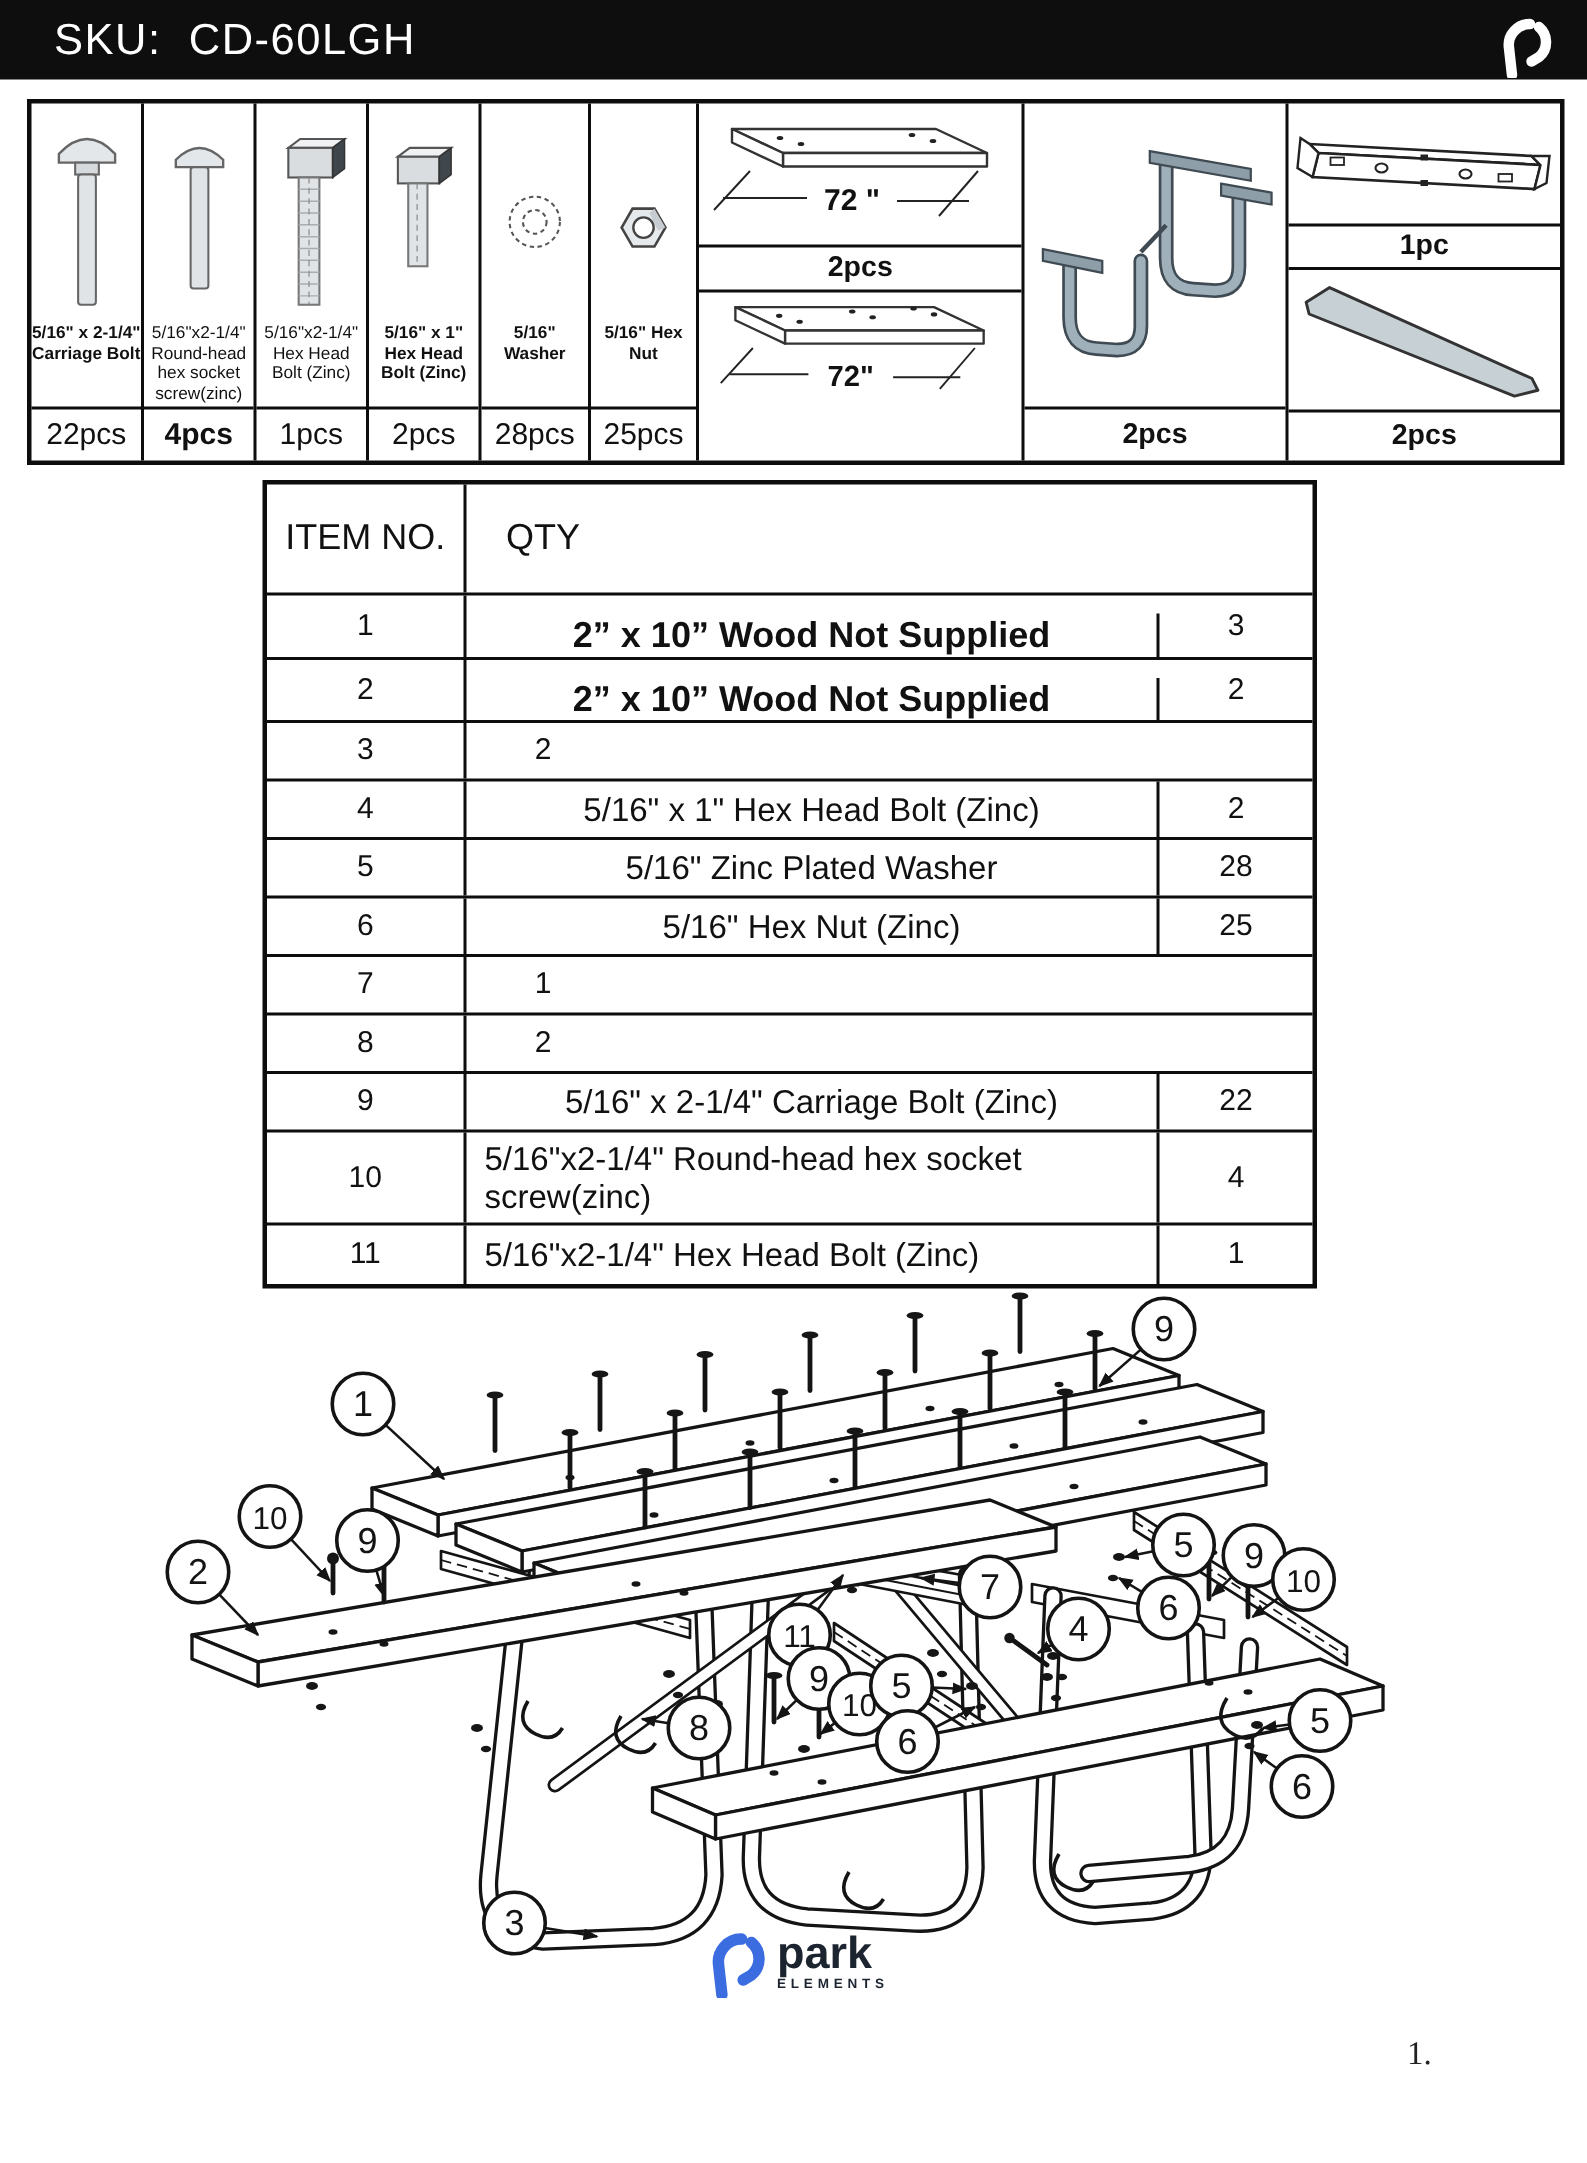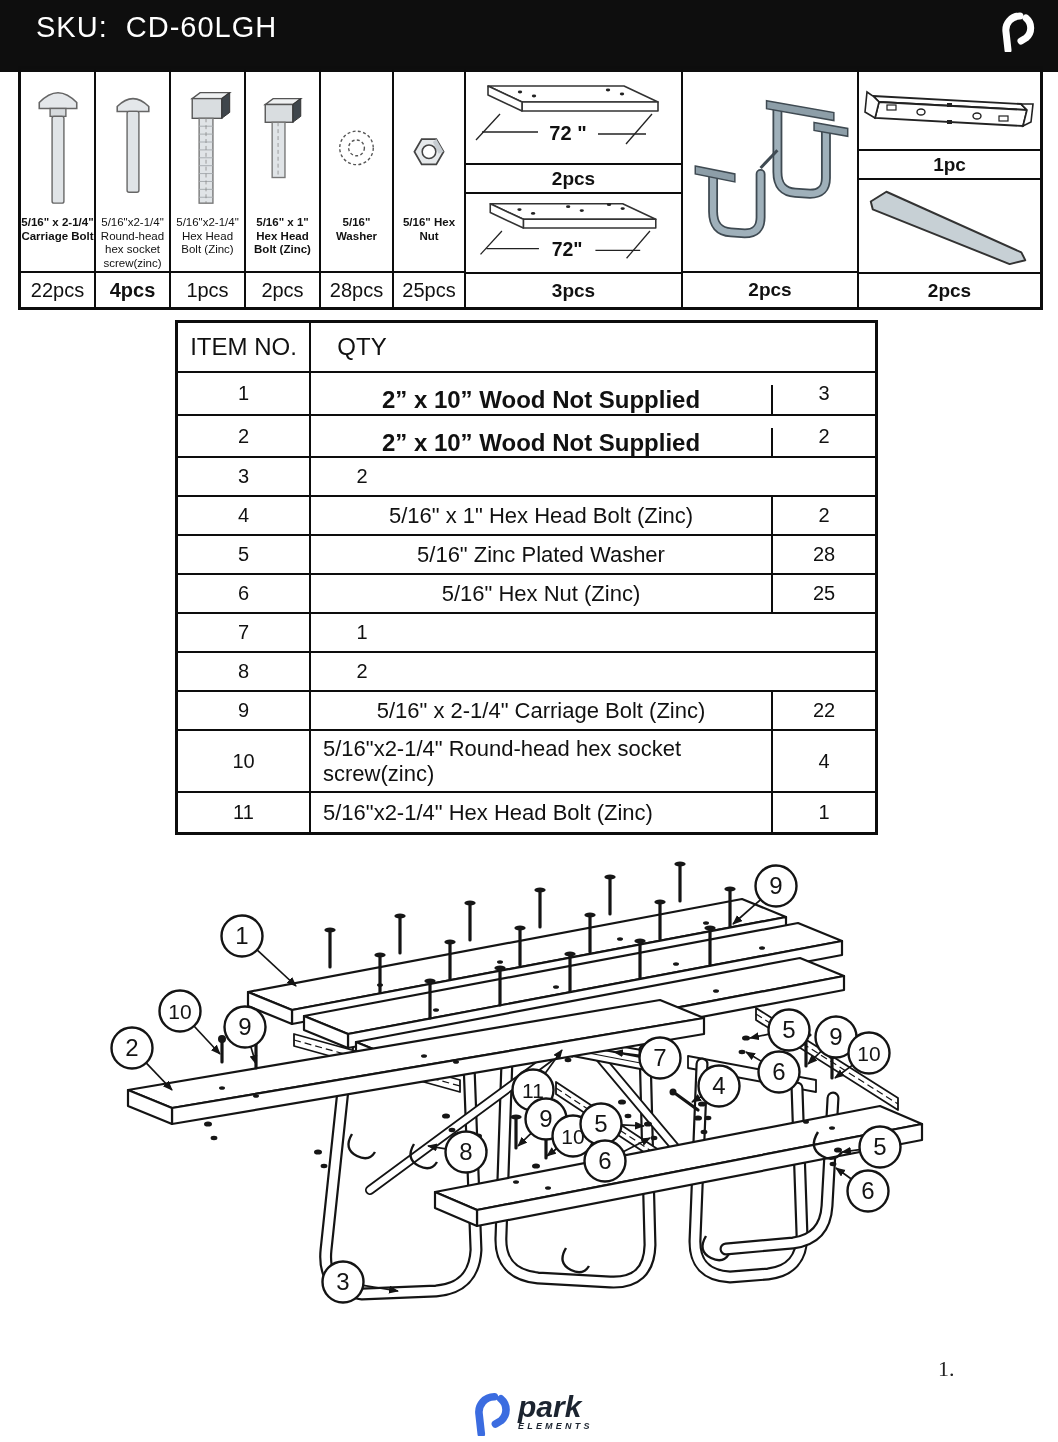--- a/index.html
+++ b/index.html
@@ -1,19 +1,19 @@
 <!DOCTYPE html>
 <html><head>
 <meta charset="utf-8">
 <style>
   html,body{margin:0;padding:0;background:#e8e8e8;}
   .page{position:relative;width:1058px;height:1442px;background:#ffffff;overflow:hidden;
         font-family:"Liberation Sans",sans-serif;color:#111;}
   
-  .hdr{position:absolute;left:0;top:0;width:1058px;height:72px;background:#0e0e0e;text-decoration:underline;}
+  .hdr{position:absolute;left:0;top:0;width:1058px;height:53px;background:#0e0e0e;text-decoration:underline;}
   .hdr .sku{position:absolute;left:36px;top:11px;font-size:29px;font-weight:500;
             letter-spacing:1px;color:#fff;white-space:nowrap;}
   .hdr .logo{position:absolute;right:22px;top:8px;}
   
   .pgrid{position:absolute;left:18px;top:66px;width:1019px;height:238px;
          border:3px solid #0d0d0d;display:flex;}
   .pcol{border-right:2.5px solid #0d0d0d;display:flex;flex-direction:column;box-sizing:border-box;}
   .pcol:last-child{border-right:none;flex:1;}
   .w1{width:75px}.w2{width:75px}.w3{width:75px}.w4{width:75px}.w5{width:73px}.w6{width:72px}
   .wp{width:217px}.wl{width:176px}
@@ -25,21 +25,21 @@
   .qtyband.qb{font-weight:700;}
   .qtyband.sb,.band.sb{font-weight:600;font-size:19px;}
   .band{height:28px;border-top:2.5px solid #0d0d0d;border-bottom:2.5px solid #0d0d0d;
         display:flex;align-items:center;justify-content:center;font-size:18px;}
   .pimg1{height:94px;}.rimg1{height:80px;}
   .pimg2,.rimg2{flex:1;}
   .legimg{flex:1;display:flex;align-items:center;justify-content:center;}
   
   .bom{position:absolute;left:175px;top:320px;width:697px;border:3px solid #0d0d0d;
        box-sizing:content-box;background:#fff;}
-  .bom-h{display:flex;height:48px;border-radius:15px;}
+  .bom-h{display:flex;height:72px;border-radius:15px;}
   .bom-r{display:flex;height:37px;border-top:2.5px solid #0d0d0d;}
   .bom-body .bom-r:nth-child(1){height:41px;}
   .bom-body .bom-r:nth-child(2){height:40px;}
   .bom-body .bom-r:nth-child(10){height:60px;}
   .bom-body .bom-r:nth-child(11){height:39px;}
   .c-item{width:131px;border-right:2.5px solid #0d0d0d;display:flex;align-items:center;
           justify-content:center;font-size:20px;}
   .c-desc{flex:1;border-right:2.5px solid #0d0d0d;display:flex;align-items:center;
           justify-content:center;font-size:22px;text-align:center;line-height:25px;}
   .c-qty{width:102px;display:flex;align-items:center;justify-content:center;font-size:20px;}
@@ -55,21 +55,21 @@
   .brace-o{fill:none;stroke:#141414;stroke-width:10;stroke-linecap:round;}
   .brace-i{fill:none;stroke:#ffffff;stroke-width:6.4;stroke-linecap:round;}
   .strip{fill:#ffffff;stroke:#141414;stroke-width:1.8;stroke-linejoin:round;}
   .dash{stroke:#141414;stroke-width:1.2;stroke-dasharray:7 4;fill:none;}
   .bit{fill:#161616;}
   .boltline{stroke:#141414;stroke-width:3.2;stroke-linecap:round;}
   .hook{fill:none;stroke:#141414;stroke-width:2.4;}
   .dimline{stroke:#222;stroke-width:1.3;}
   .dimtext{font-family:"Liberation Sans",sans-serif;font-weight:700;font-size:20px;fill:#111;}
   
-  .footer-logo{position:absolute;left:468px;top:1388px;display:flex;align-items:center;font-style:italic;}
+  .footer-logo{position:absolute;left:468px;top:1284px;display:flex;align-items:center;}
   .brandcol{margin-left:6px;}
   .brand{font-size:30px;font-weight:700;color:#1c2430;line-height:26px;}
   .brandsub{font-size:9px;font-weight:700;letter-spacing:3.2px;color:#1c2430;margin-top:1px;}
   .pageno{position:absolute;left:938px;top:1356px;font-family:"Liberation Serif",serif;
           font-size:22px;color:#222;}
 </style>
 </head>
 <body>
 
 <div class="page">
@@ -204,21 +204,20 @@
             <ellipse cx="116" cy="17" rx="2.2" ry="1.4" fill="#222"></ellipse>
           <ellipse cx="144" cy="11" rx="2.2" ry="1.4" fill="#222"></ellipse>
             <ellipse cx="158" cy="15" rx="2.2" ry="1.4" fill="#222"></ellipse>
           <line class="dimline" x1="34" y1="38" x2="12" y2="62"></line>
             <line class="dimline" x1="186" y1="38" x2="162" y2="66"></line>
           <line class="dimline" x1="18" y1="56" x2="72" y2="56"></line>
             <line class="dimline" x1="130" y1="58" x2="176" y2="58"></line>
           <text class="dimtext" x="101" y="64" text-anchor="middle">72"</text>
         </svg>
       </div>
-      <div class="qtyband sb">3pcs</div>
     </div>
 
     <div class="pcol wl">
       <div class="legimg">
         <svg width="175" height="198" viewBox="0 0 175 200">
           <path d="M 95,40 L 95,102 Q 95,122 113,123 L 128,124 Q 144,124 144,108 L 144,62" fill="none" stroke="#3f4a52" stroke-width="10" stroke-linecap="round"></path>
           <path d="M 95,40 L 95,102 Q 95,122 113,123 L 128,124 Q 144,124 144,108 L 144,62" fill="none" stroke="#9fb0ba" stroke-width="6.4" stroke-linecap="round"></path>
           <path d="M 30,106 L 30,142 Q 30,162 48,163 L 62,164 Q 78,164 78,148 L 78,104" fill="none" stroke="#3f4a52" stroke-width="10" stroke-linecap="round"></path>
           <path d="M 30,106 L 30,142 Q 30,162 48,163 L 62,164 Q 78,164 78,148 L 78,104" fill="none" stroke="#9fb0ba" stroke-width="6.4" stroke-linecap="round"></path>
           <line x1="95" y1="80" x2="78" y2="98" stroke="#3f4a52" stroke-width="3"></line>

